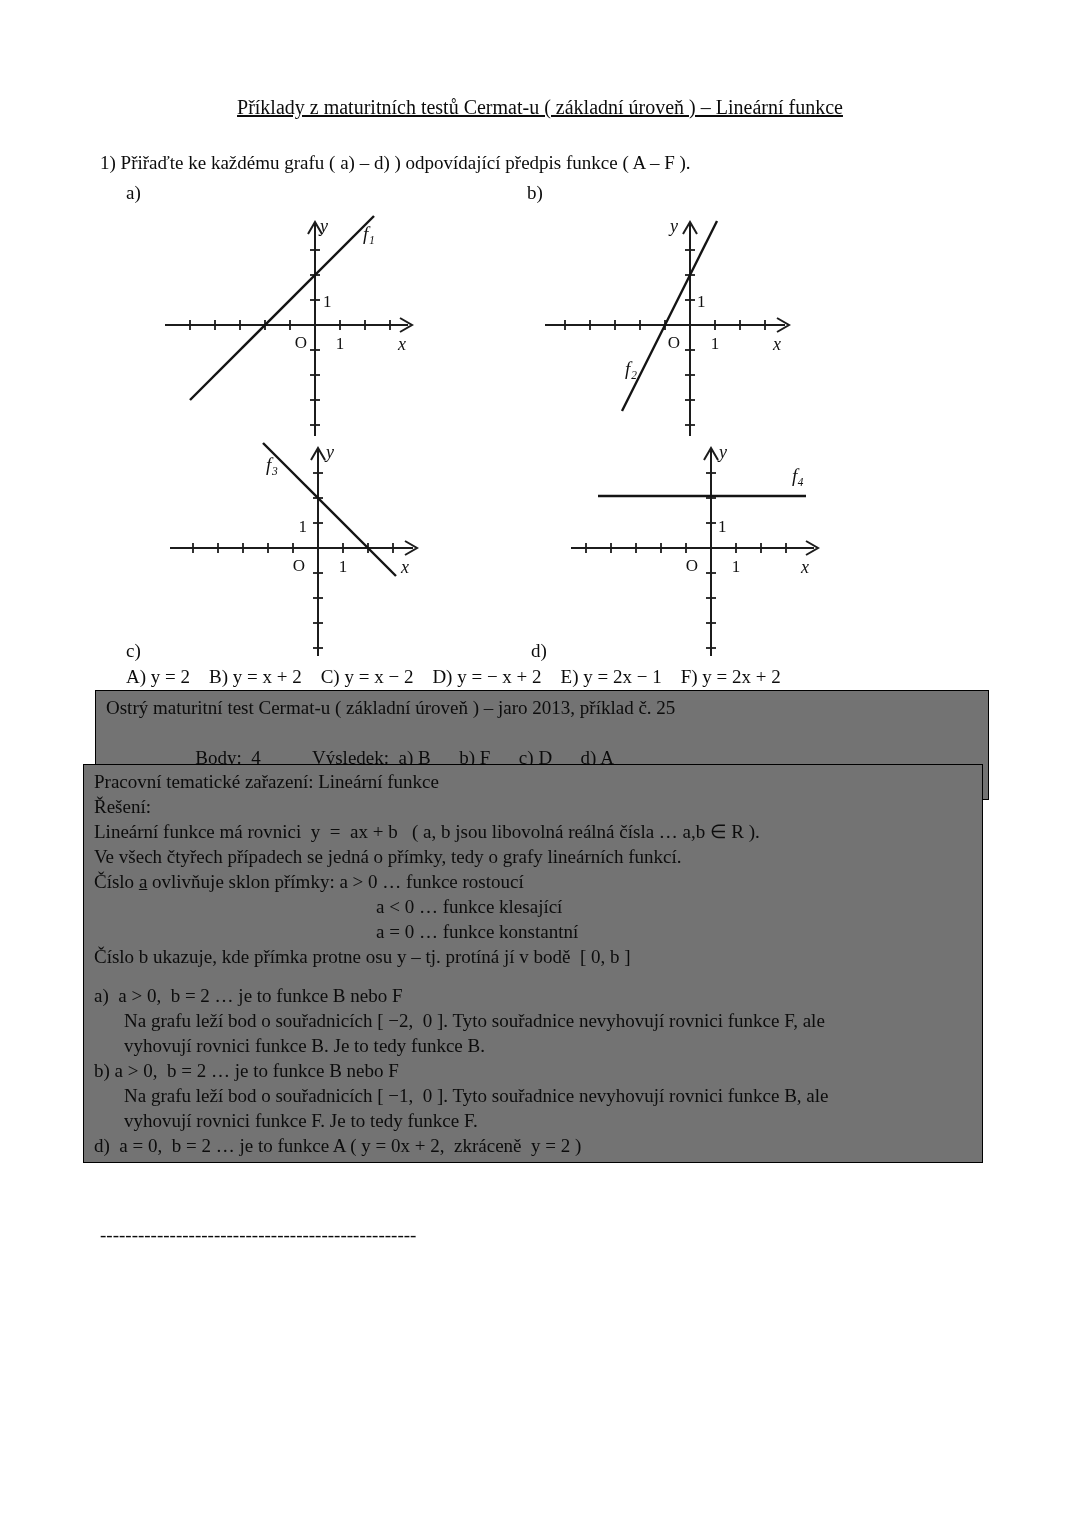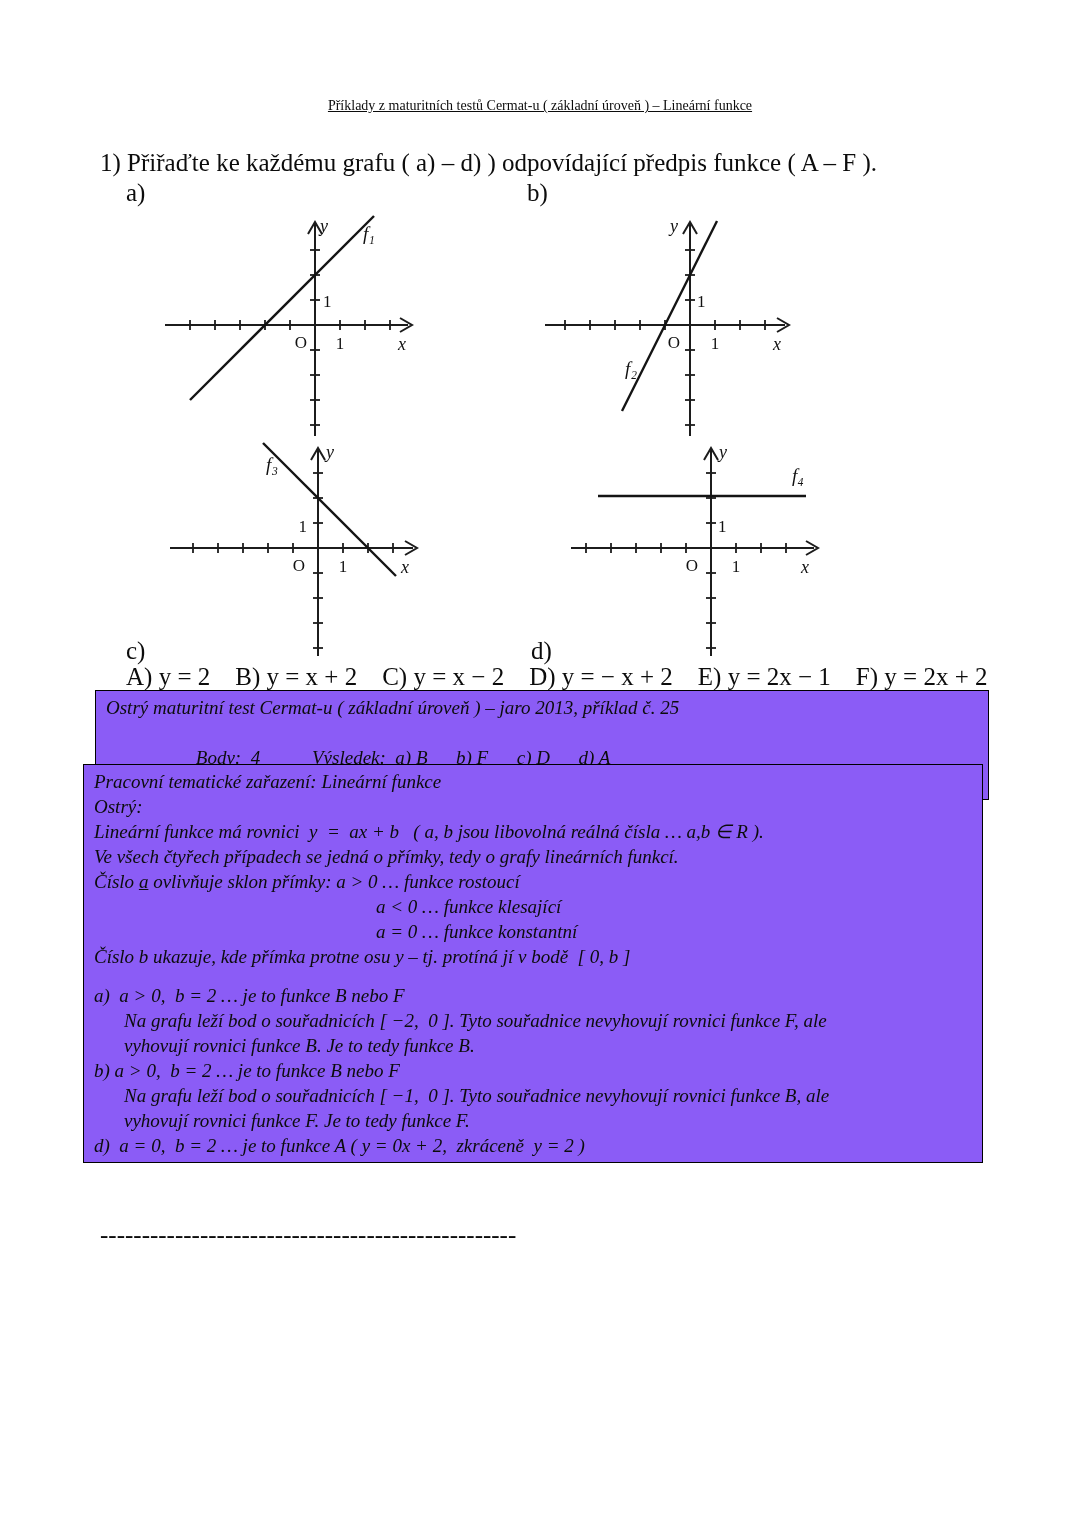--- a/index.html
+++ b/index.html
@@ -3,24 +3,24 @@
 <meta charset="utf-8">
 <style>
   * { margin:0; padding:0; box-sizing:border-box; }
   html,body { background:#e9e9e9; }
   .page {
     position:relative; width:1080px; height:1527px; margin:0 auto;
     background:#ffffff; font-family:"Liberation Serif", serif; color:#0c0c0c;
     overflow:hidden;
   }
   .abs { position:absolute; }
-  .t { font-size:25px; line-height:25px; white-space:pre-wrap; }
-  .title-text { font-size:14px; text-decoration:underline; }
+  .t { font-size:19px; line-height:25px; white-space:pre-wrap; }
+  .title-text { font-size:20px; text-decoration:underline; }
   .center { width:100%; text-align:center; }
-  .box { border:1.6px solid #000; background:#8b5cf6;font-style:italic; }
+  .box { border:1.6px solid #000; background:#737373; }
   .box-inner { padding:4px 10px; }
   .line { font-size:19px; line-height:25px; white-space:pre-wrap; }
   .blank { height:14px; }
   .indent-mid { padding-left:282px; }
   .indent-sub { padding-left:30px; }
   .u { text-decoration:underline; }
   .points-span { display:inline-block; width:168px;text-align:center; }
   
   .ax { stroke:#1c1c1c; stroke-width:2; fill:none; }
   .tk line { stroke:#1c1c1c; stroke-width:1.8; }
@@ -178,21 +178,21 @@
       <div class="line">Ostrý maturitní test Cermat-u ( základní úroveň ) – jaro 2013, příklad č. 25</div>
       <div class="line">
         <span class="points-span">Body:  4</span><span>Výsledek:  a) B      b) F      c) D      d) A</span>
       </div>
     </div>
   </div>
 
   <div class="abs box" style="left:83px; top:764px; width:900px;">
     <div class="box-inner">
       <div class="line">Pracovní tematické zařazení: Lineární funkce</div>
-      <div class="line">Ostrý:</div>
+      <div class="line">Řešení:</div>
       <div class="line">Lineární funkce má rovnici  y  =  ax + b   ( a, b jsou libovolná reálná čísla … a,b ∈ R ).</div>
       <div class="line">Ve všech čtyřech případech se jedná o přímky, tedy o grafy lineárních funkcí.</div>
       <div class="line"><span>Číslo </span><span class="u">a</span><span> ovlivňuje sklon přímky: a &gt; 0 … funkce rostoucí</span></div>
       <div class="line indent-mid">a &lt; 0 … funkce klesající</div>
       <div class="line indent-mid">a = 0 … funkce konstantní</div>
       <div class="line">Číslo b ukazuje, kde přímka protne osu y – tj. protíná jí v bodě  [ 0, b ]</div>
       <div class="blank"></div>
       <div class="line">a)  a &gt; 0,  b = 2 … je to funkce B nebo F</div>
       <div class="line indent-sub">Na grafu leží bod o souřadnicích [ −2,  0 ]. Tyto souřadnice nevyhovují rovnici funkce F, ale</div>
       <div class="line indent-sub">vyhovují rovnici funkce B. Je to tedy funkce B.</div>

